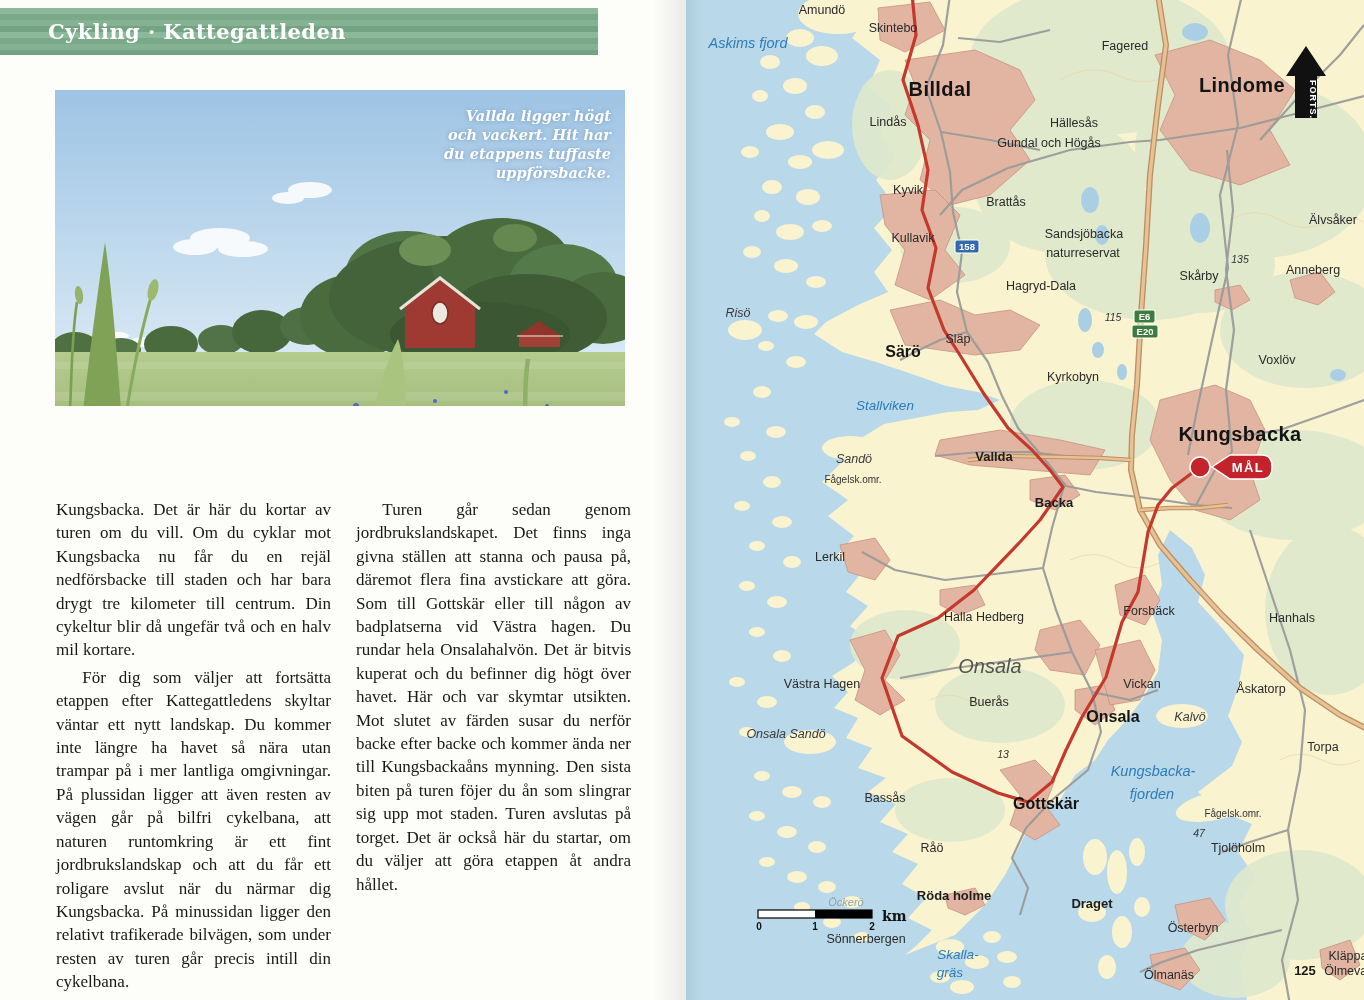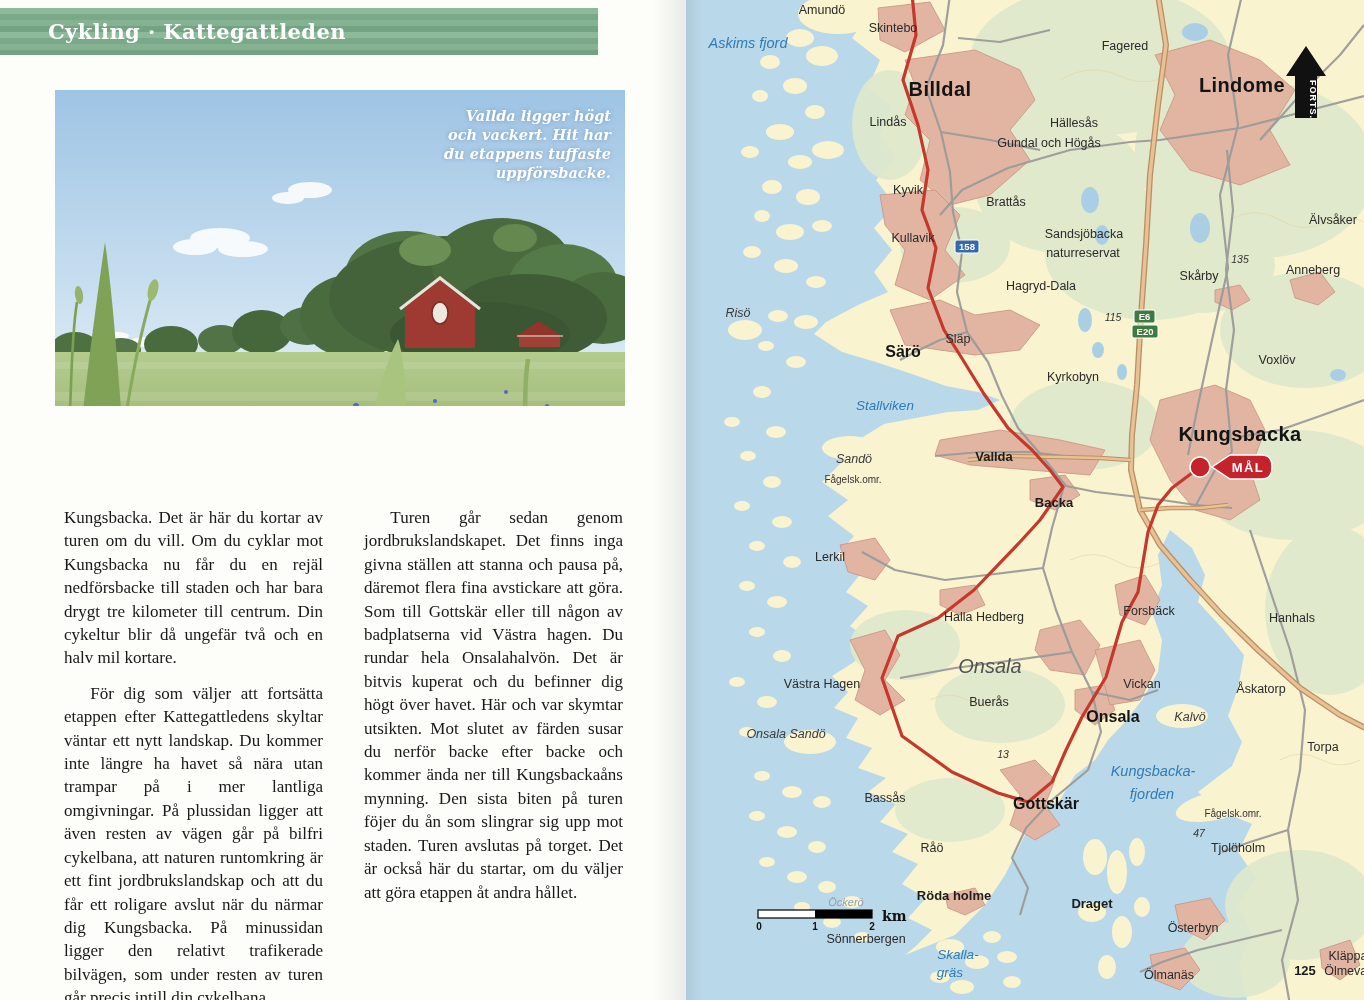--- a/index.html
+++ b/index.html
@@ -12,21 +12,21 @@
   .header-band .title{position:absolute;left:48px;top:0;line-height:47px;color:#ffffff;
     font-family:"DejaVu Serif",serif;font-weight:bold;font-size:21px;letter-spacing:.4px;}
   .photo{position:absolute;left:55px;top:90px;width:570px;height:316px;overflow:hidden;}
   .photo svg{display:block;}
   .photo-caption{position:absolute;top:16px;right:14px;width:200px;text-align:right;
     color:#fff;font-family:"DejaVu Serif",serif;font-style:italic;font-weight:bold;
     font-size:14.5px;line-height:19px;white-space:pre-line;text-shadow:0 0 4px rgba(90,120,160,.55);}
   .col{position:absolute;top:494px;width:283px;text-align:justify;color:#181818;
     font-size:17px;line-height:23.4px;}
   .col-1{left:52px;} .col-2{left:352px;}
-  .col p{margin:12px;text-indent:1.55em;}
+  .col p{margin:4px;text-indent:1.55em;}
   .col p.no-indent{text-indent:0;}
   .pagenum-left{position:absolute;left:52px;top:956px;font-size:13px;font-weight:normal;color:#222;
     font-family:"Liberation Sans",sans-serif;margin-top:45px;}
   .gutter{position:absolute;left:652px;top:0;width:52px;height:1000px;pointer-events:none;z-index:6;
     background:linear-gradient(90deg,rgba(0,0,0,0),rgba(0,0,0,.05) 45%,rgba(60,60,70,.10) 62%,rgba(0,0,0,.03) 80%,rgba(0,0,0,0));}
   
   .map{position:absolute;left:686px;top:0;width:678px;height:1000px;}
   .lbl{font-family:"Liberation Sans",sans-serif;font-size:12.5px;fill:#2a2a2a;text-anchor:middle;}
   .lbl-big{font-size:20px;font-weight:bold;fill:#141414;letter-spacing:.4px;}
   .lbl-med{font-size:16px;font-weight:bold;fill:#141414;}

